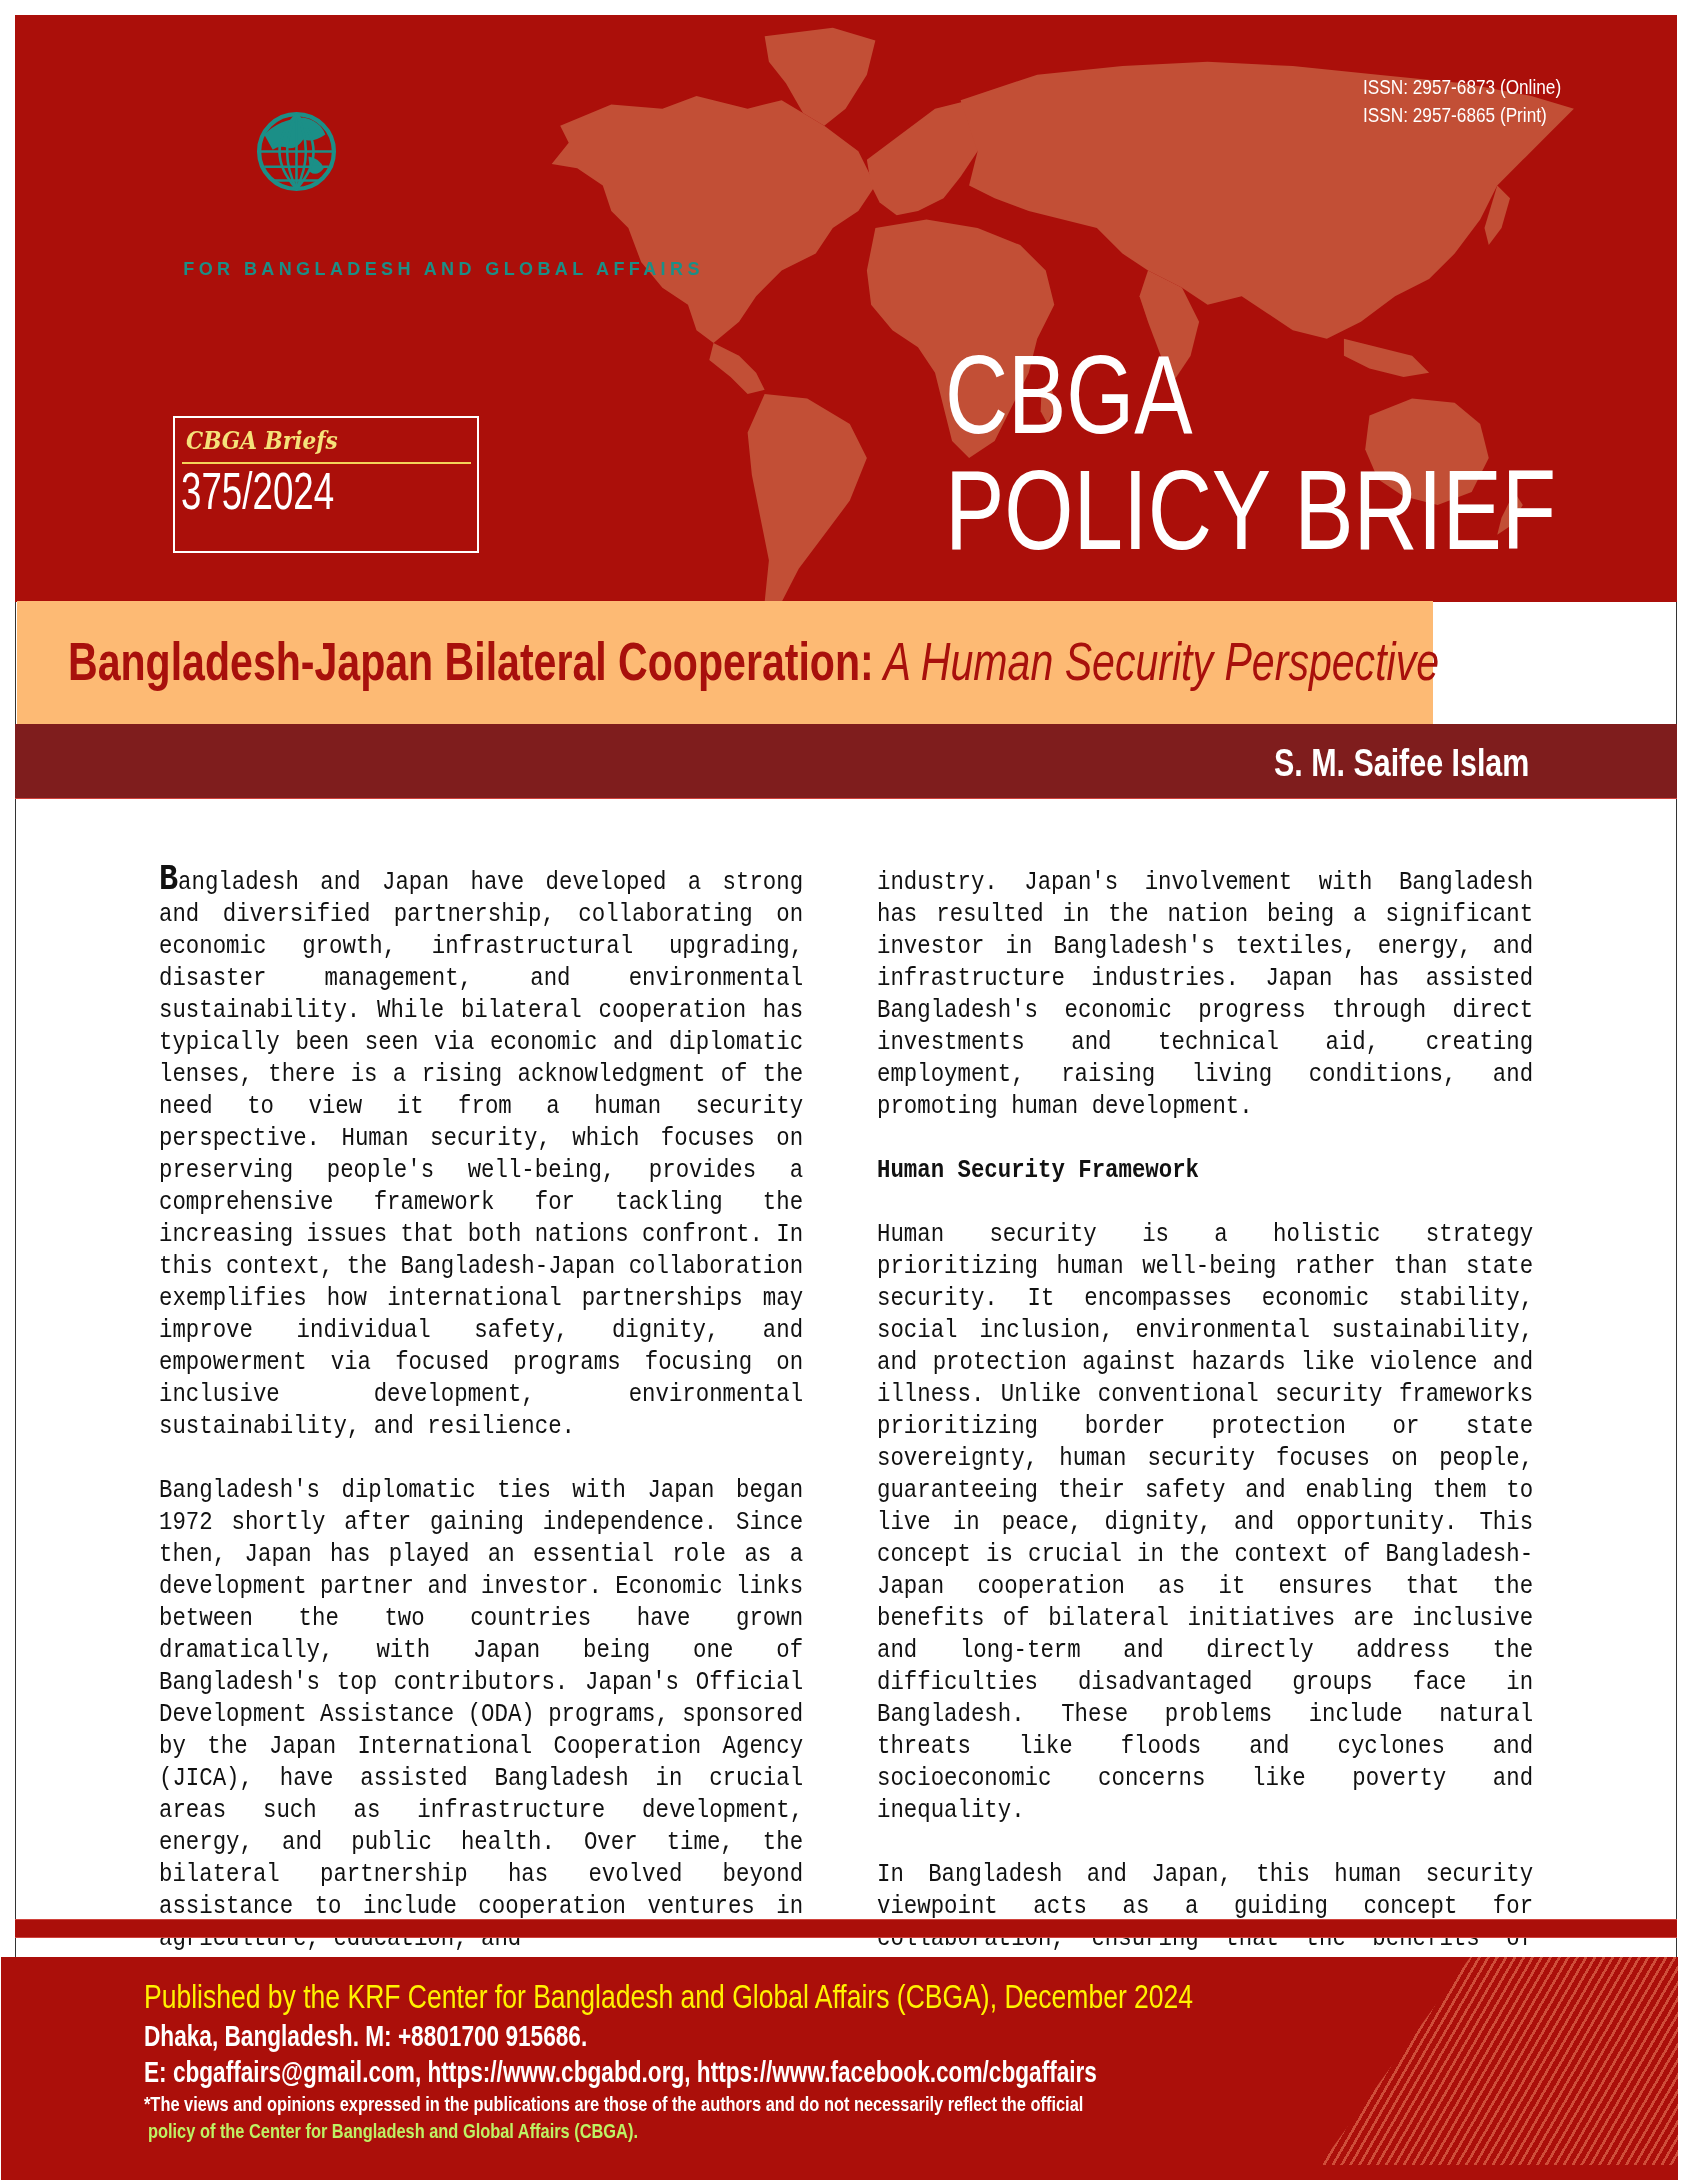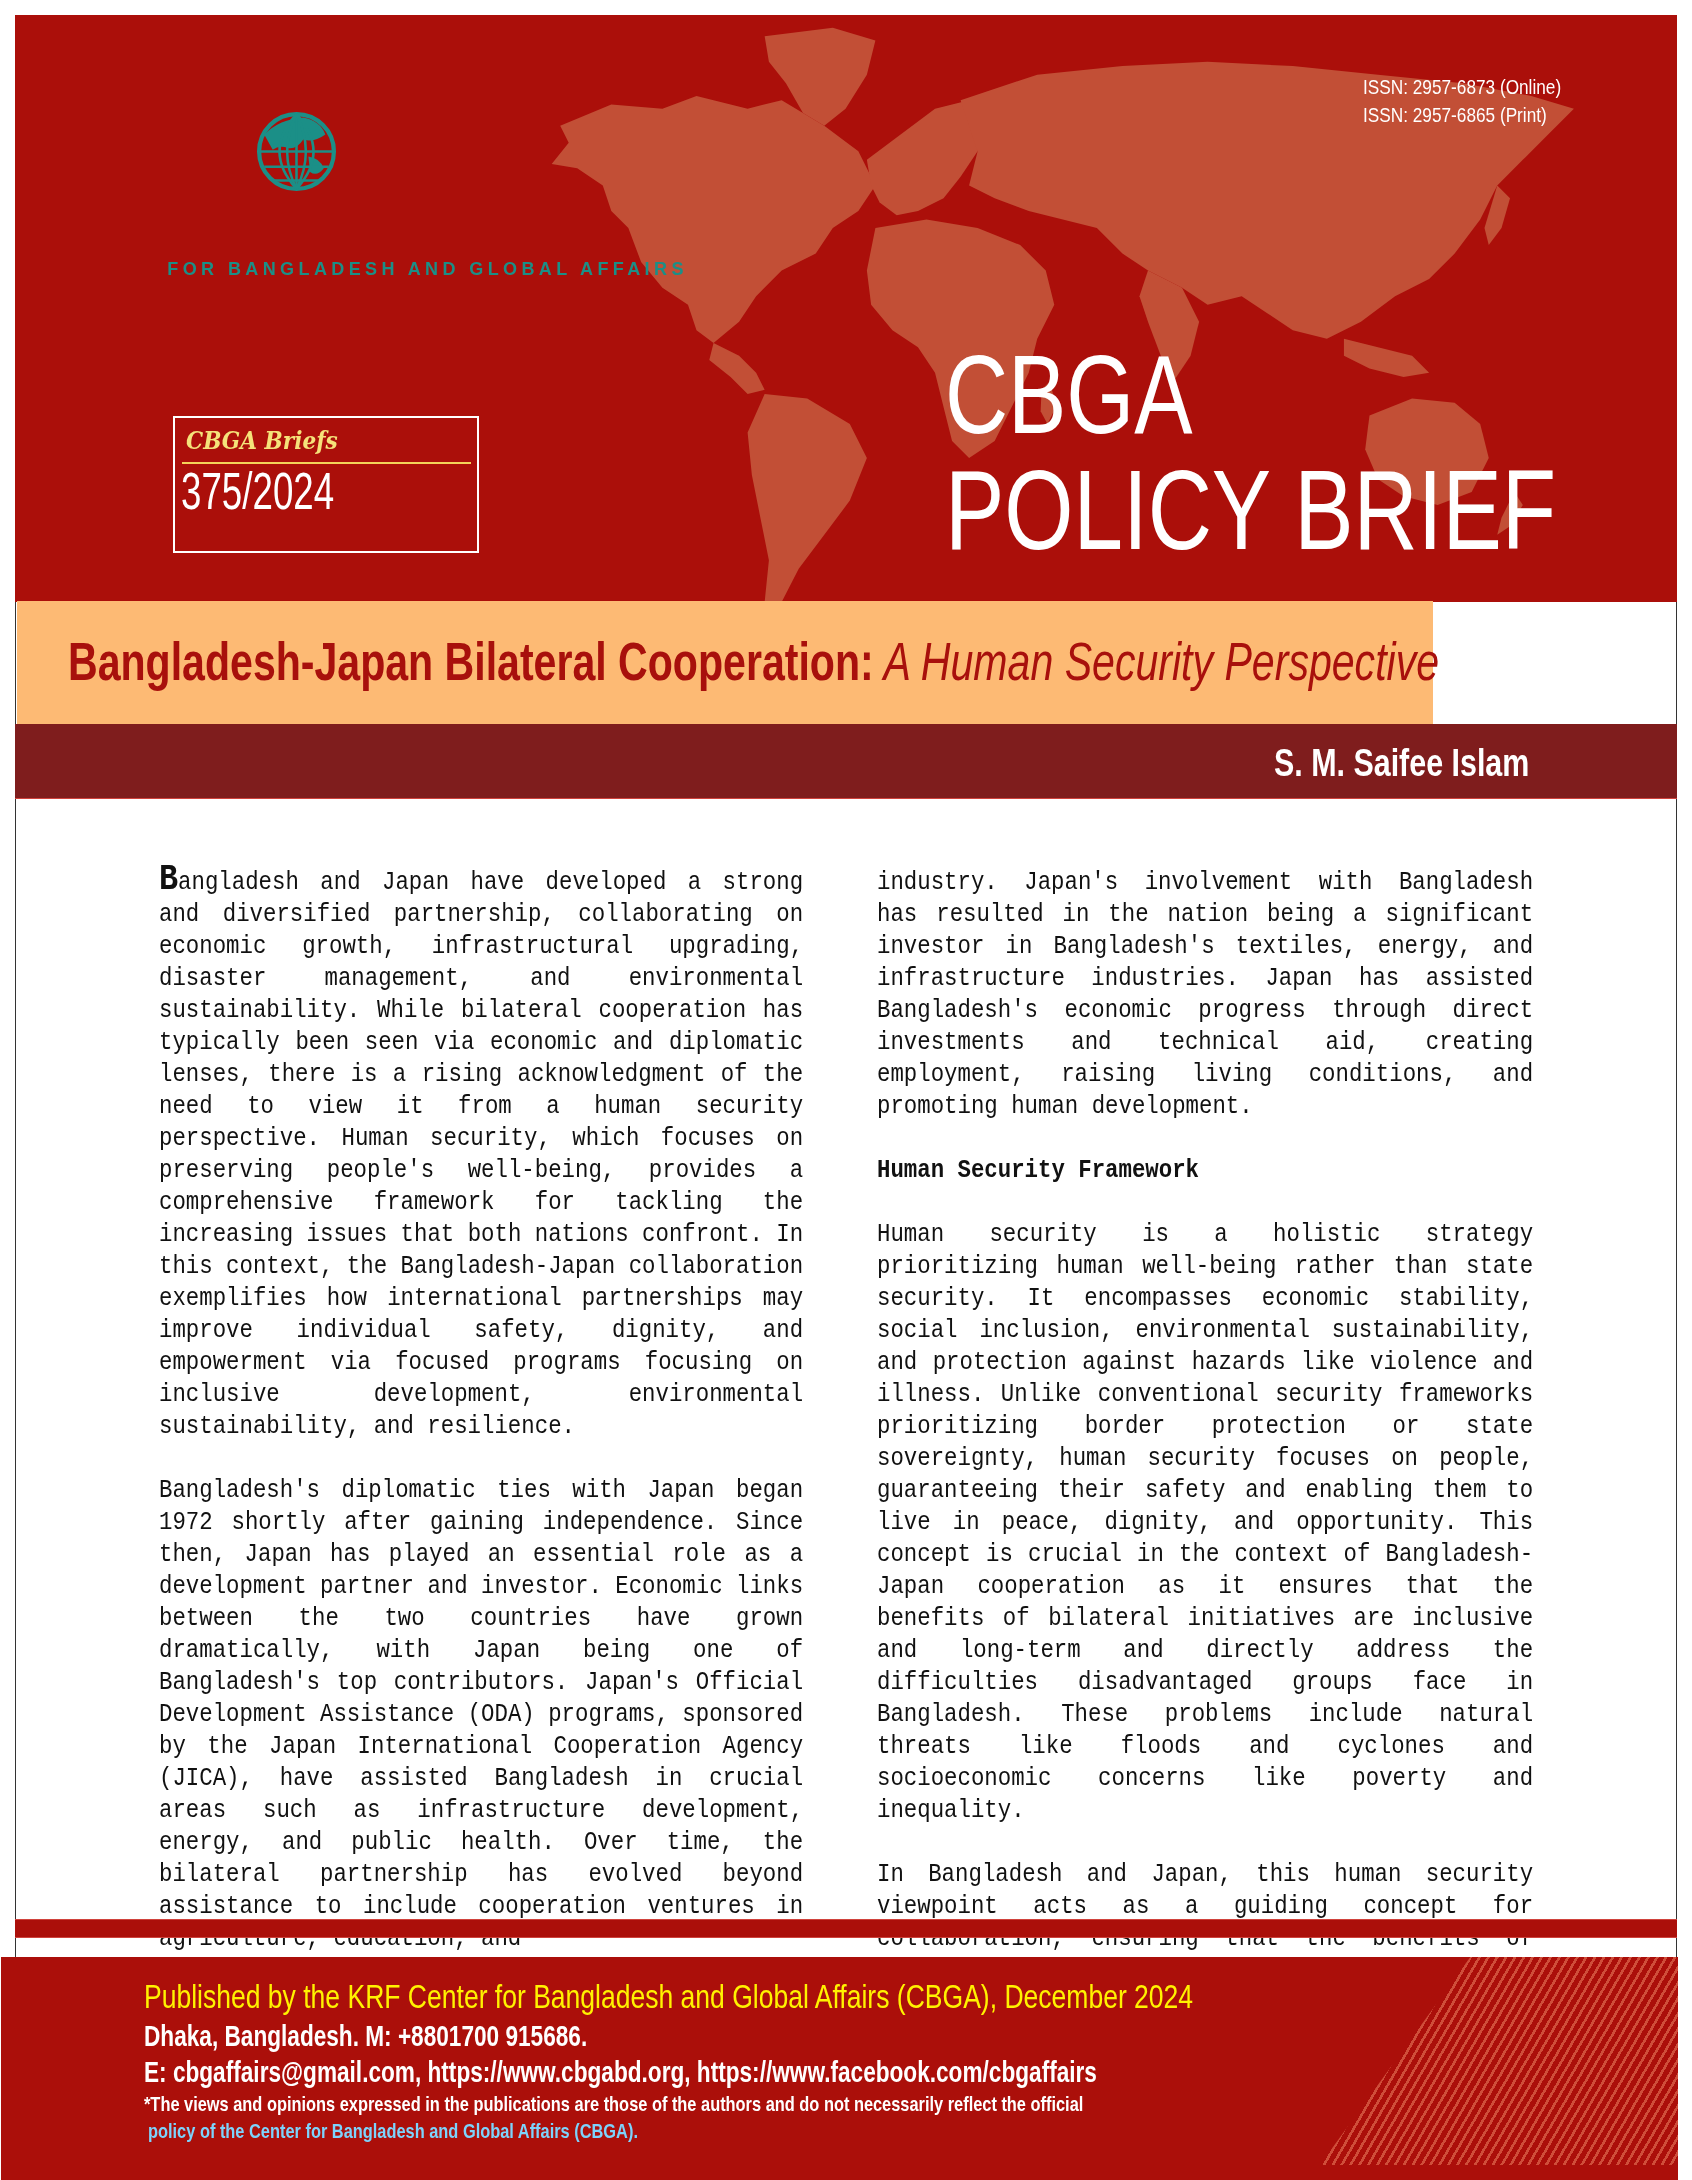--- a/index.html
+++ b/index.html
@@ -4,21 +4,21 @@
 <style>
   html, body { margin: 0; padding: 0; background: #ffffff; }
   body { width: 1693px; height: 2181px; position: relative; overflow: hidden; font-family: "Liberation Sans", sans-serif; }
   .page { position: absolute; left: 15.3px; top: 14.5px; width: 1662px; height: 2151px; background: #fff; border-left: 1.7px solid #333; border-right: 1.7px solid #333; box-sizing: border-box; }
   .header { position: absolute; left: 15.3px; top: 14.5px; width: 1662px; height: 587px; background: #ab0f0a; overflow: hidden; }
   .map { position: absolute; left: 0; top: 0; width: 1662px; height: 587px; }
   .cond { display: inline-block; transform-origin: left top; white-space: nowrap; }
   .logo-word { position: absolute; left: 147px; top: 149px; color: #fff; font-size: 104px; line-height: 1; font-weight: 400; letter-spacing: 1.7px; }
   .logo-word span { transform: scaleX(0.86); }
   .globe { position: absolute; left: 239px; top: 94px; width: 85px; height: 85px; }
-  .logo-sub { position: absolute; left: 152px; top: 244px; color: #1b8f87; font-size: 18px; font-weight: 700; letter-spacing: 4.4px; white-space: nowrap; }
+  .logo-sub { position: absolute; left: 168px; top: 244px; color: #1b8f87; font-size: 18px; font-weight: 700; letter-spacing: 4.4px; white-space: nowrap; }
   .issn { position: absolute; left: 1348px; color: #fff; font-size: 21px; line-height: 1; margin-top: 24px; }
   .issn span { transform: scaleX(0.82); }
   .brief-box { position: absolute; left: 158px; top: 401px; width: 302px; height: 133px; border: 2.6px solid #fff; }
   .brief-label { position: absolute; left: 11px; top: 8.5px; color: #f5e27a; font-family: "DejaVu Serif", serif; font-style: italic; font-weight: 700; font-size: 24px; }
   .brief-label span { transform: scaleX(0.9); }
   .brief-rule { position: absolute; left: 6.8px; right: 6.8px; top: 44px; height: 2.6px; background: #f5d35a; }
   .brief-num { position: absolute; left: 6px; top: 48px; color: #fff; font-size: 51px; line-height: 1; }
   .brief-num span { transform: scaleX(0.72); }
   .cbga-big { position: absolute; left: 930px; top: 324px; color: #fff; font-size: 112px; line-height: 1; }
   .cbga-big span { transform: scaleX(0.78); }
@@ -46,21 +46,21 @@
   .footer { position: absolute; left: 1px; top: 1957px; width: 1662px; height: 268px; background: #ab0f0a; overflow: hidden; padding-left: 15px; }
   .stripes { position: absolute; top: 0; right: 0; width: 358px; height: 208px;
     clip-path: polygon(42% 0, 100% 0, 100% 100%, 0 100%);
     background: repeating-linear-gradient(-60deg, #ab0f0a 0px, #ab0f0a 5.1px, #cf4e3a 5.1px, #cf4e3a 7.7px); }
   .f-line { position: absolute; left: 143px; line-height: 1; white-space: nowrap; font-weight: bold; }
   .f-line span { transform: scaleX(0.78); }
   .f-pub { top: 22px; color: #fff200; font-size: 34px; font-weight: 400; }
   .f-addr { top: 65px; color: #fff; font-size: 29px; }
   .f-email { top: 101px; color: #fff; font-size: 29px; }
   .f-disc1 { top: 136px; color: #fff; font-size: 21px; }
-  .f-disc2 { top: 163px; left: 147px; color: #7dd3fc; font-size: 21px; }
+  .f-disc2 { top: 163px; left: 147px; color: #bef264; font-size: 21px; }
 </style>
 </head>
 <body>
 
 <div class="page"></div>
 
 <div class="header">
   <svg class="map" viewBox="0 0 1951 689" preserveAspectRatio="none">
     <g fill="#c24f36">
 

